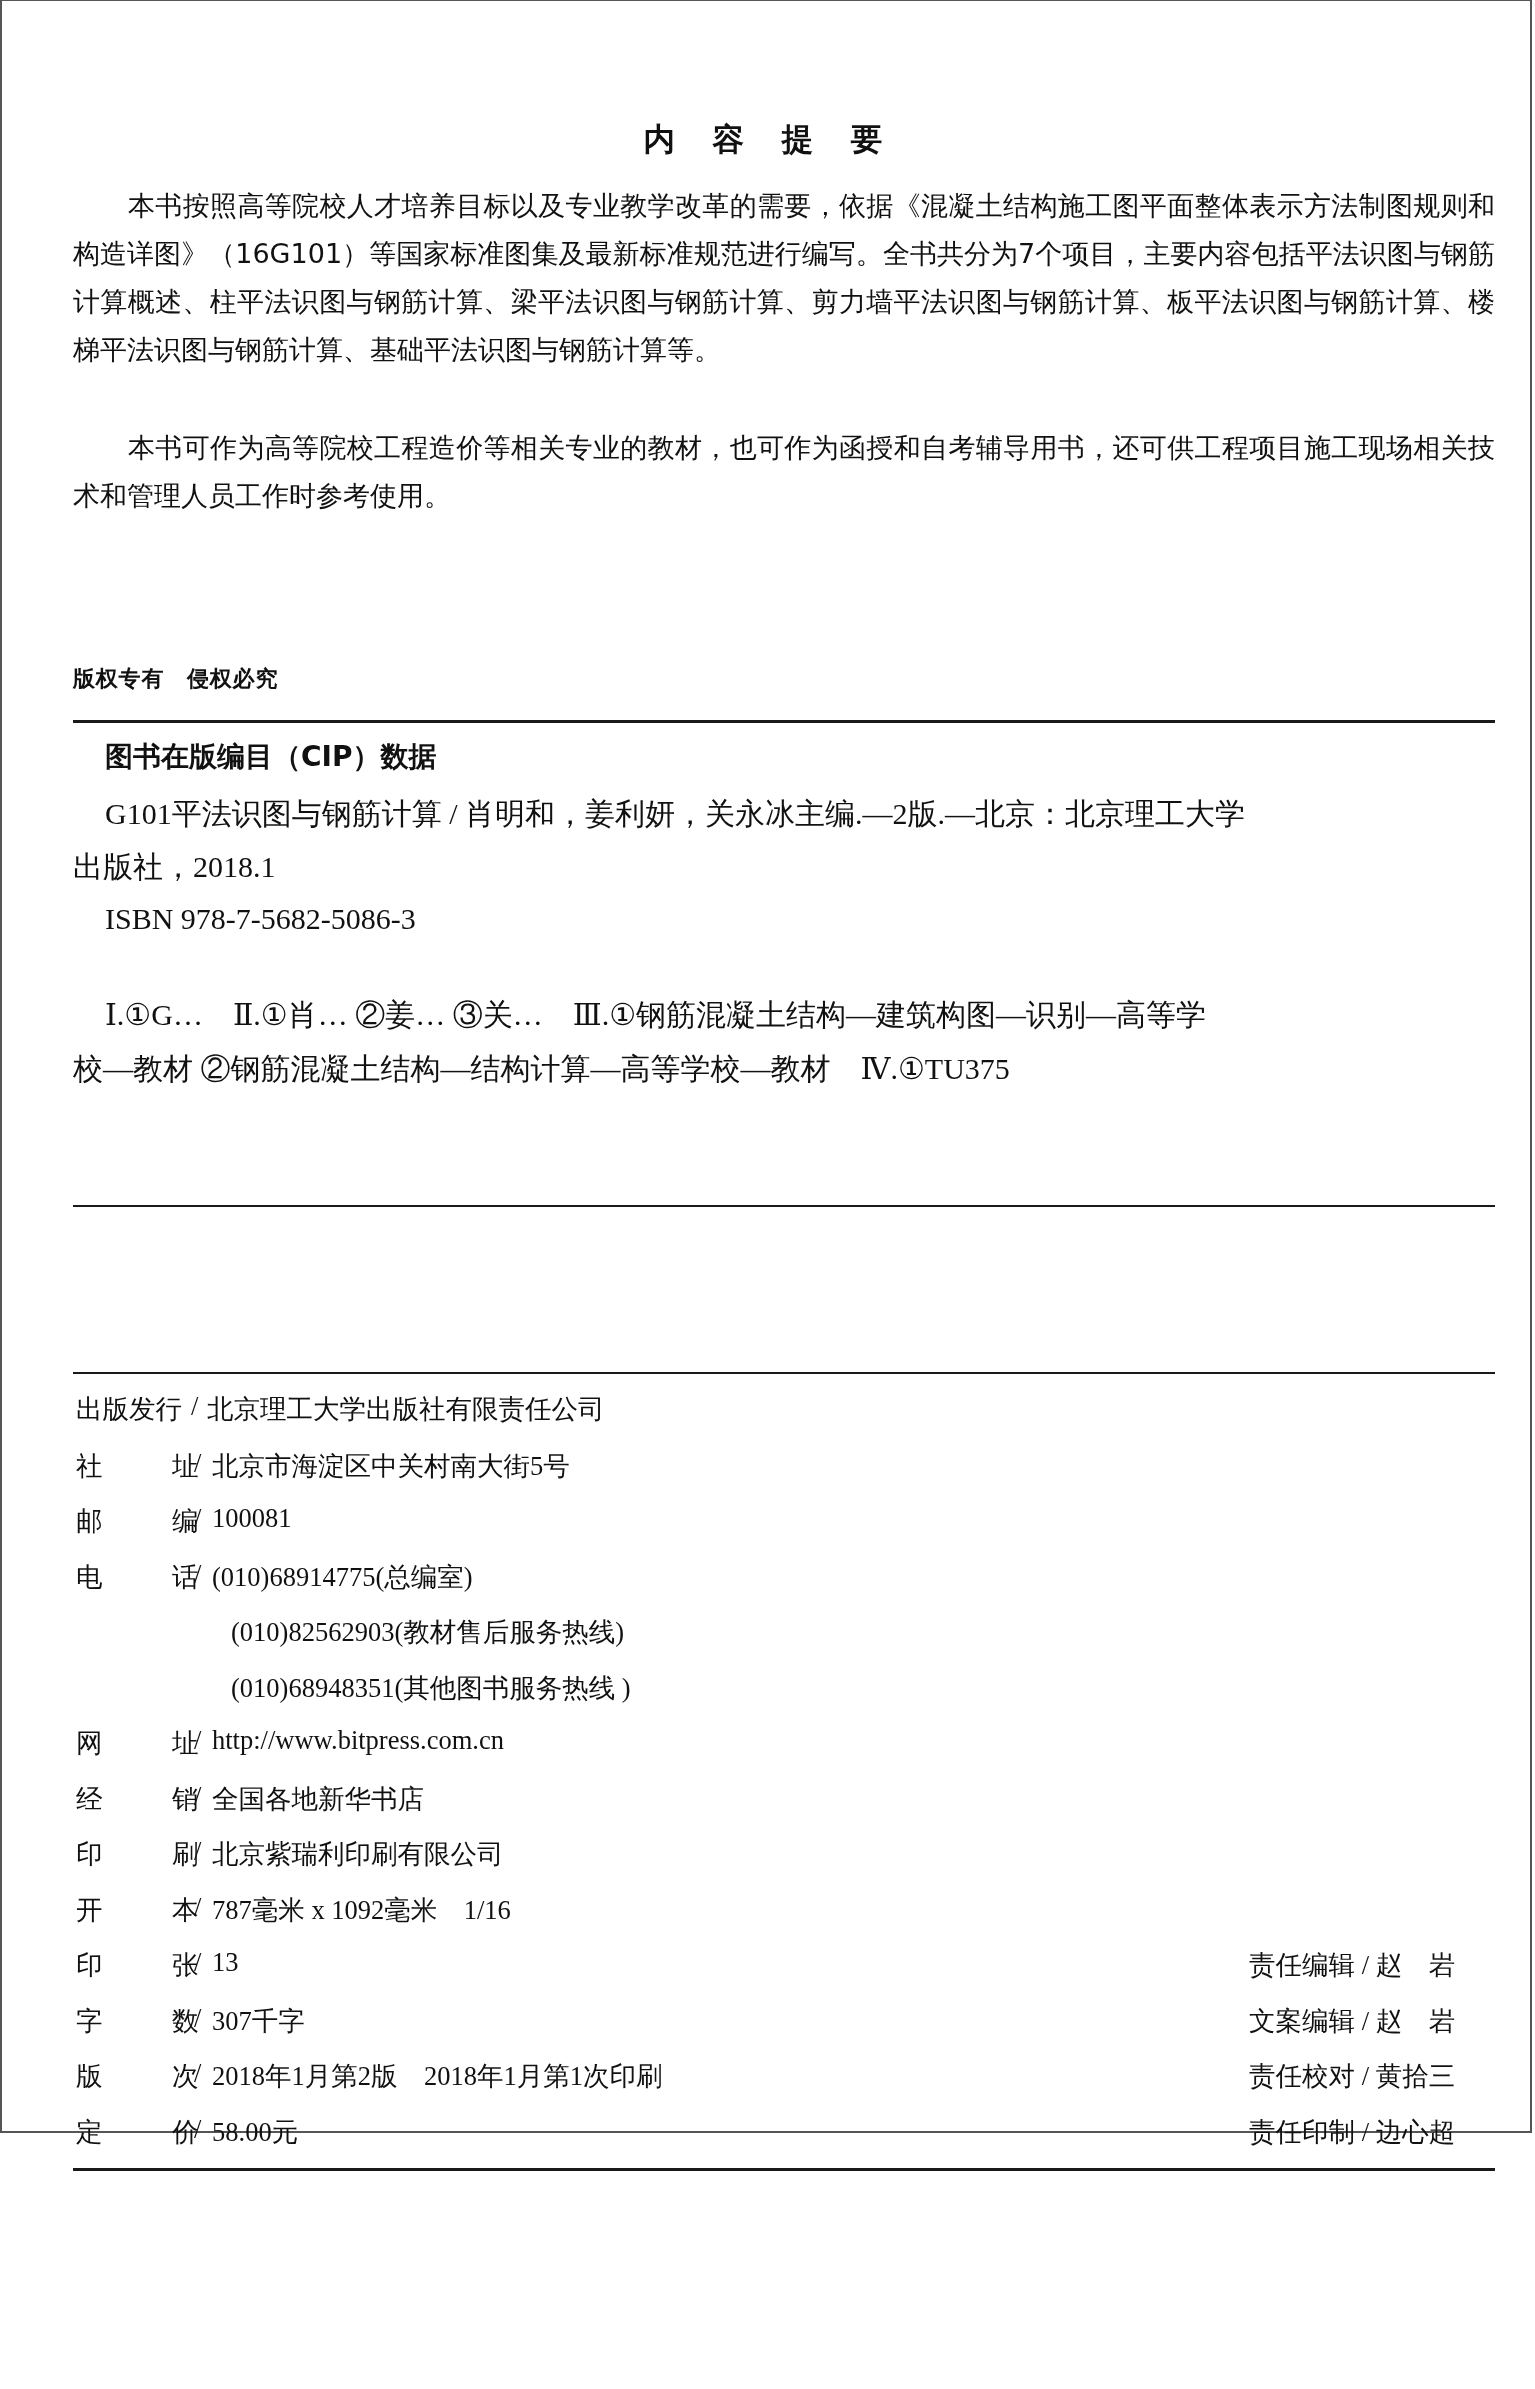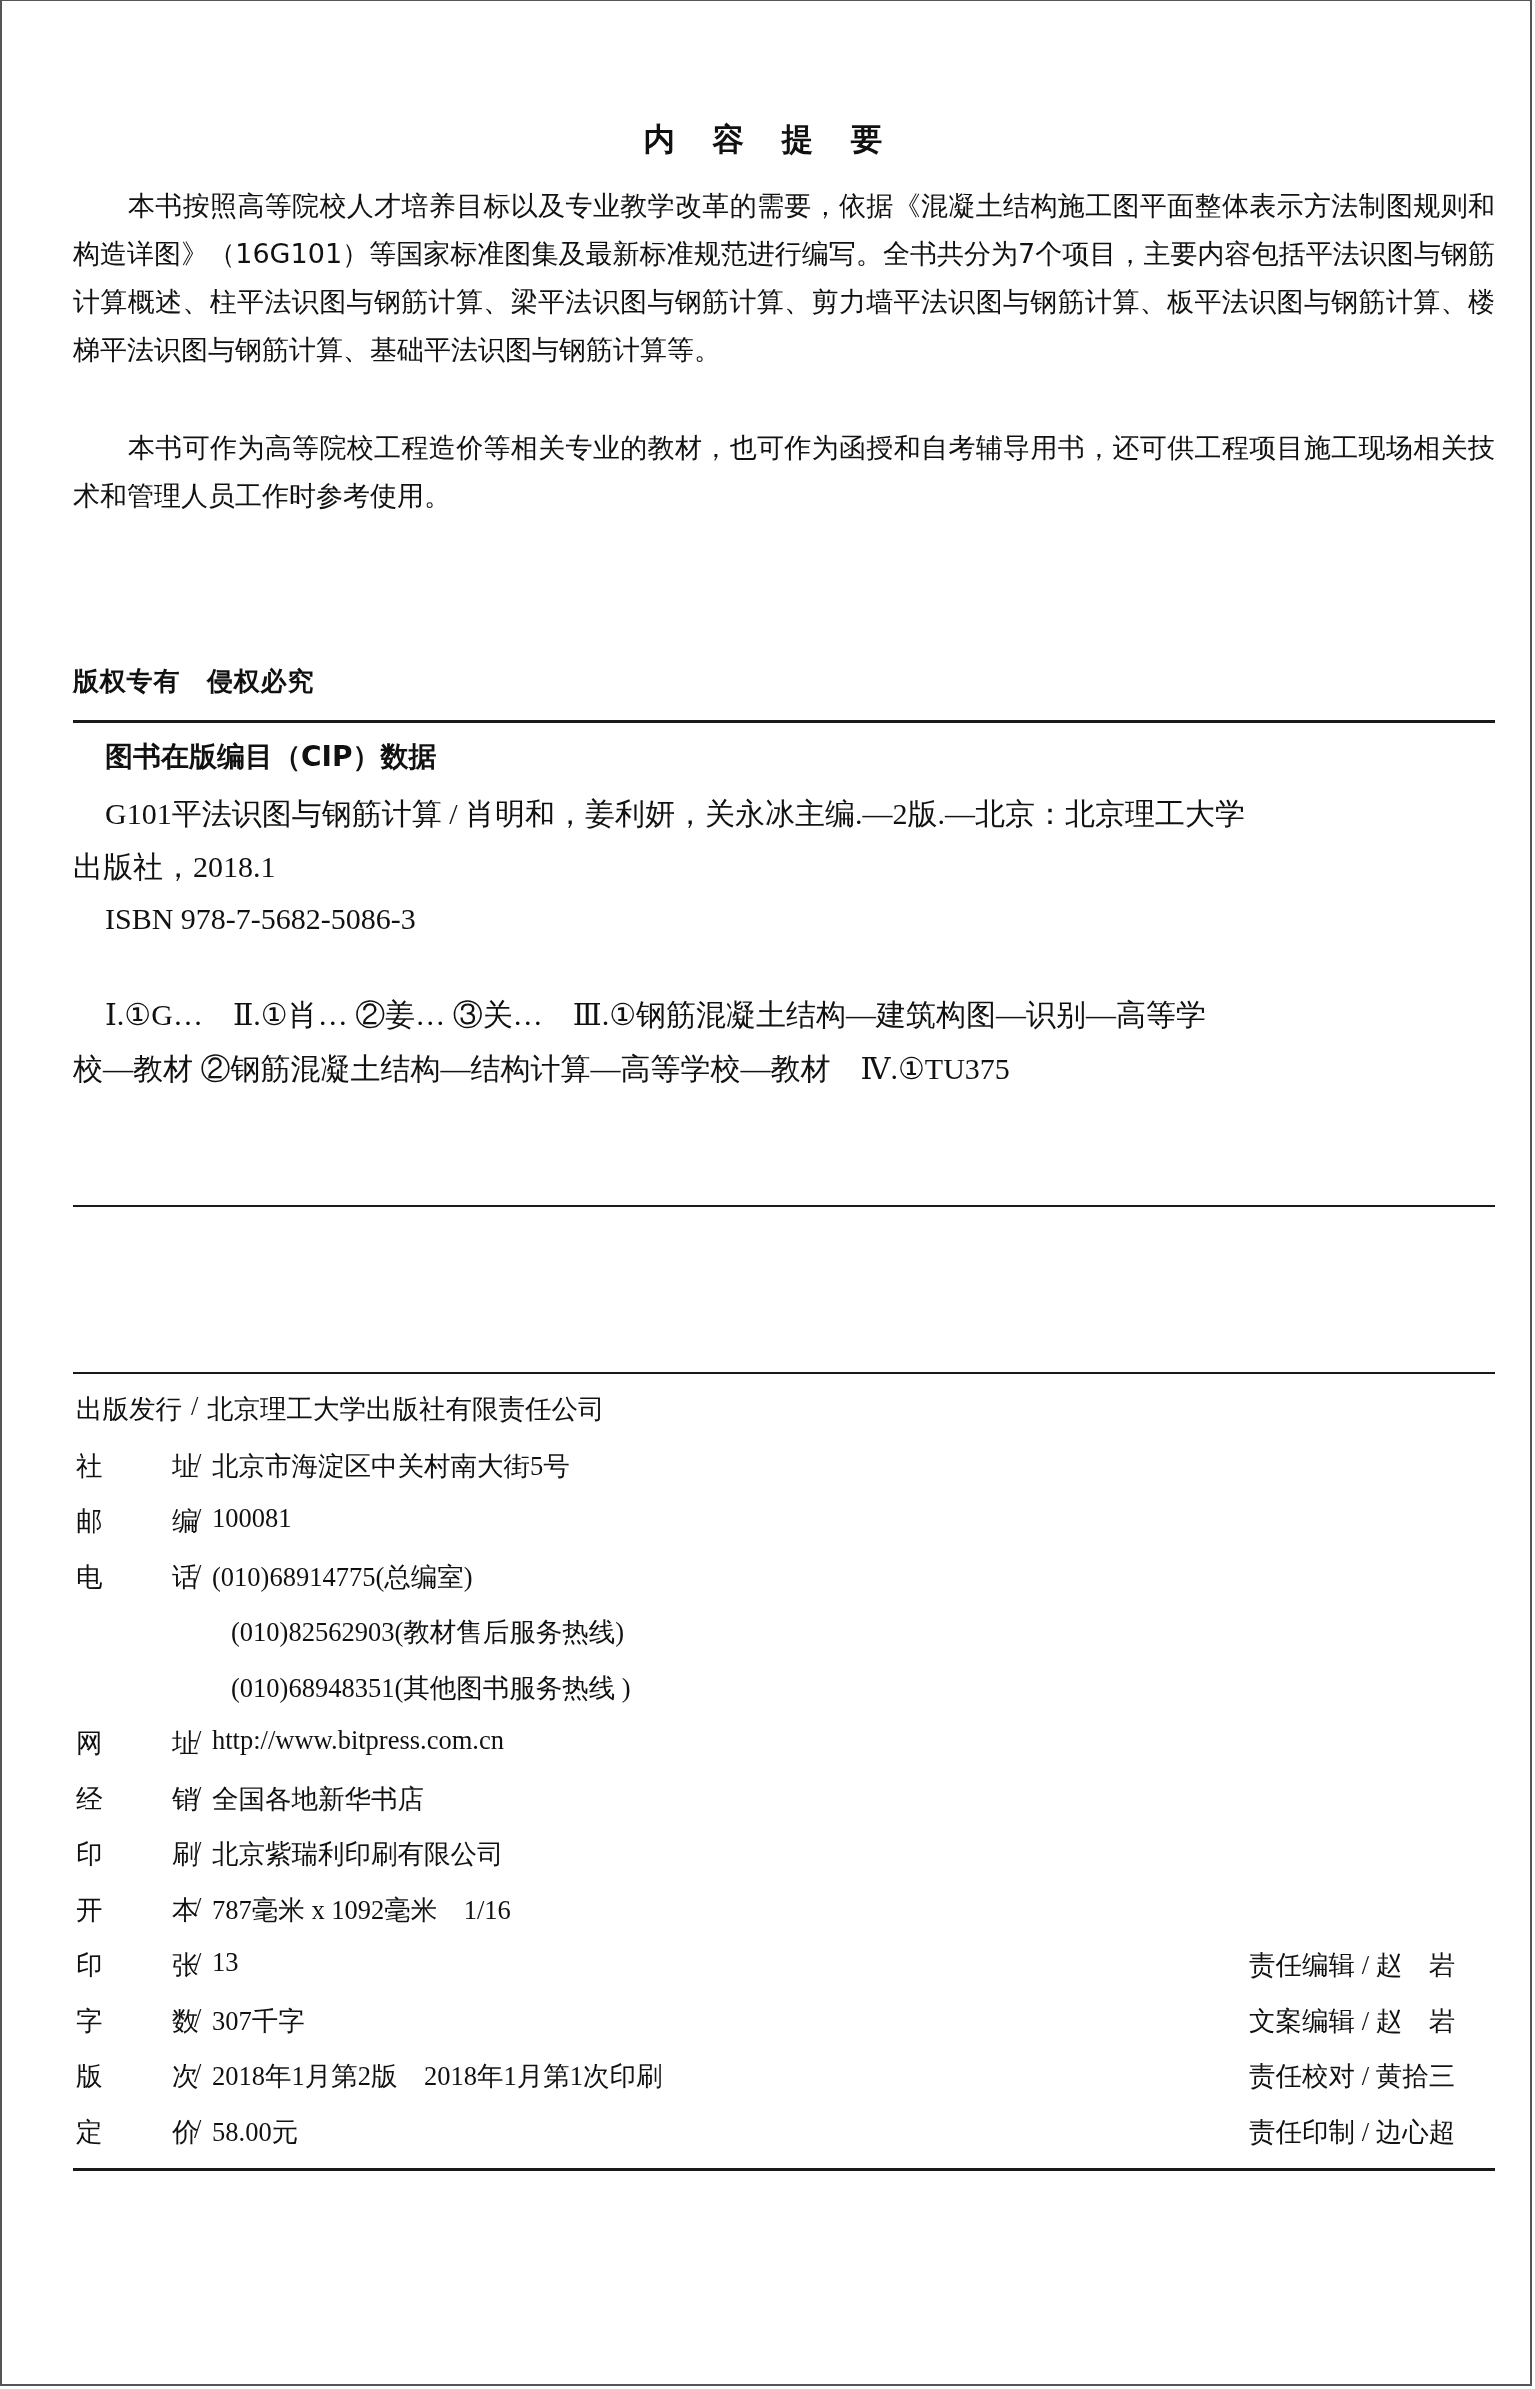--- a/index.html
+++ b/index.html
@@ -1,26 +1,26 @@
 <!DOCTYPE html>
 <html style="font-size:13.3px"><head>
   <meta charset="utf-8">
   <style>
     html, body { margin: 0; padding: 0; background: #ffffff; }
     body { width: 1535px; height: 2389px; position: relative; overflow: hidden;
            font-family: "DejaVu Sans", "Liberation Sans", sans-serif; color: #111; }
-    .page { position: absolute; left: 0; top: 0; width: 1532px; height: 2386px;
+    .page { position: absolute; left: 0; top: 0; width: 1532px; height: 2133px;
             border-left: 2.5px solid #555; border-top: 1.7px solid #555;
             border-right: 2.5px solid #555; border-bottom: 2.5px solid #555; box-sizing: border-box; background:#fff; }
     .abs { position: absolute; white-space: nowrap; }
     .title { left: 0; width: 1535px; top: 118px; text-align: center; font-size: 31.5px; font-weight: bold; letter-spacing: 13.3px; }
     .para { left: 71px; width: 1422px; font-size: 27px; line-height: 48px; white-space: normal; text-align: justify; text-align-last: left; }
     .p1 { top: 181px; text-indent: 55px; }
     .p2 { top: 423px; text-indent: 55px; }
-    .rights { left: 71px; top: 663px; font-size: 26px; font-weight: bold; letter-spacing: 0.8px; }
+    .rights { left: 71px; top: 663px; font-size: 22px; font-weight: bold; letter-spacing: 0.8px; }
     .rule { position: absolute; left: 71px; width: 1422px; background: #1a1a1a; }
     .r1 { top: 719px; height: 3.3px; }
     .r2 { top: 1204px; height: 1.7px; }
     .r3 { top: 1371px; height: 1.7px; }
     .r4 { top: 2167px; height: 3.3px; }
     .cip-title { left: 103px; top: 737px; font-size: 28px; font-weight: bold; }
     .cip { font-family: "Liberation Serif", "DejaVu Serif", serif; font-size: 30px; }
     .cip1 { left: 103px; top: 793px; }
     .cip2 { left: 71px; top: 846px; }
     .cip3 { left: 103px; top: 901px; }

